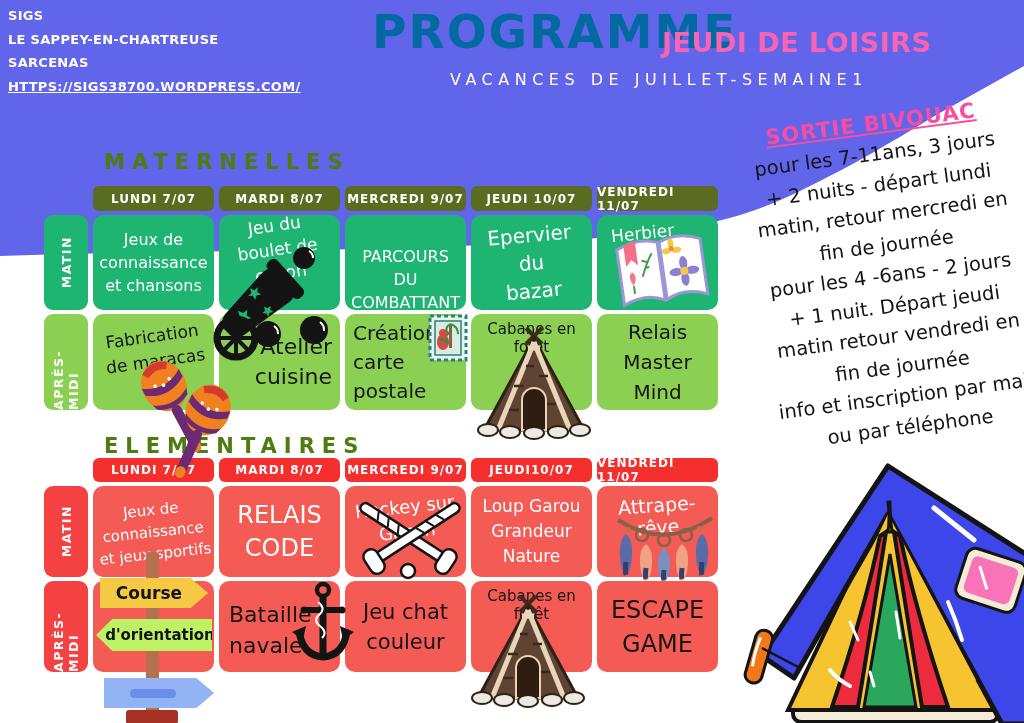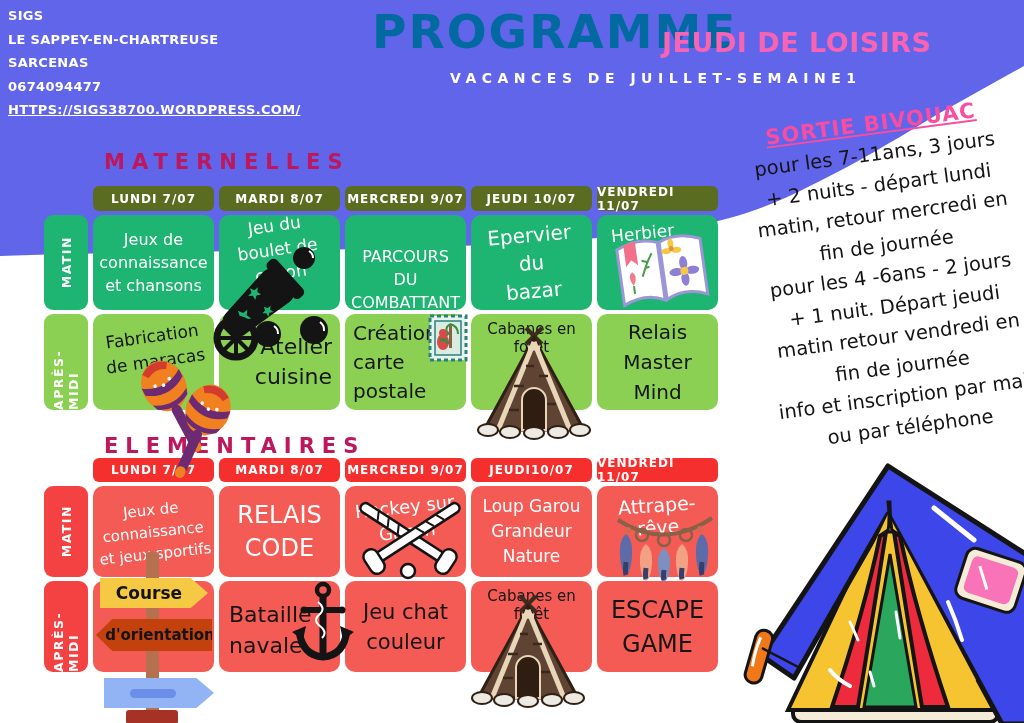--- a/index.html
+++ b/index.html
@@ -6,27 +6,27 @@
   #page{position:relative;width:1024px;height:723px;background:#ffffff;overflow:hidden;
         font-family:"DejaVu Sans",sans-serif;}
   #page *{box-sizing:border-box;}
   .abs{position:absolute;}
   
   #blob-svg{position:absolute;left:0;top:0;z-index:0;}
   .contact{left:8px;top:4px;z-index:3;color:#fff;font-weight:bold;font-size:13px;line-height:23.5px;letter-spacing:.3px;}
   .contact .site{text-decoration:underline;color:#fff;display:block;}
   .title-main{left:372px;top:4px;z-index:3;color:#0369a1;font-size:47px;font-weight:bold;letter-spacing:2px;}
   .title-sub{left:662px;top:27px;z-index:3;color:#f863b4;font-size:27px;font-weight:800;letter-spacing:.5px;}
-  .title-week{left:450px;top:70px;z-index:3;color:#fff;font-size:14px;font-weight:bold;letter-spacing:5.5px;}
+  .title-week{left:450px;top:70px;z-index:3;color:#fff;font-size:16px;font-weight:normal;letter-spacing:5.5px;}
   
   .bivouac{left:716px;top:112px;width:306px;z-index:3;transform:rotate(-7.5deg);transform-origin:50% 0;text-align:center;}
   .bivouac-title{color:#f84da0;font-size:21px;font-weight:bold;text-decoration:underline;letter-spacing:1px;margin-bottom:4px;}
   .bivouac-line{color:#141414;font-size:19.5px;line-height:30.5px;font-weight:500;white-space:nowrap;}
   
-  .sec-title{z-index:3;color:#be185d;font-size:21px;font-weight:bold;letter-spacing:7px;}
+  .sec-title{z-index:3;color:#4d7c0f;font-size:21px;font-weight:bold;letter-spacing:7px;}
   #mat-title{left:104px;top:150px;}
   #ele-title{left:104px;top:434px;}
   
   .sched{position:absolute;display:grid;grid-template-columns:44px repeat(5,121px);column-gap:5px;row-gap:4px;z-index:2;}
   #mat{left:44px;top:186px;grid-template-rows:25px 95px 96px;}
   #ele{left:44px;top:458px;grid-template-rows:24px 91px 91px;}
   .day{border-radius:6px;display:flex;align-items:center;justify-content:center;color:#fff;
        font-size:12px;font-weight:bold;letter-spacing:1px;}
   #mat .day{background:#5a6c20;}
   #ele .day{background:#f52e2e;}
@@ -70,41 +70,40 @@
   .e24{align-items:flex-start;}
   .e24 .ct{font-size:15px;font-weight:500;margin-top:2px;}
   .e25 .ct{font-size:24px;line-height:34px;}
   
   .icon{position:absolute;z-index:4;pointer-events:none;}
   
   .post{left:146px;top:552px;width:13px;height:163px;background:#b5714f;border-radius:3px;z-index:3;}
   .sign{z-index:4;display:flex;align-items:center;justify-content:center;color:#141414;font-weight:600;}
   .sign-yellow{left:100px;top:578px;width:108px;height:30px;background:#f6c945;
     clip-path:polygon(0 0,84% 0,100% 50%,84% 100%,0 100%);font-size:17px;padding-right:10px;}
-  .sign-green{left:96px;top:619px;width:116px;height:32px;background:#c2410c;
+  .sign-green{left:96px;top:619px;width:116px;height:32px;background:#bef264;
     clip-path:polygon(14% 0,100% 0,100% 100%,14% 100%,0 50%);font-size:15px;padding-left:12px;text-align:right;}
   .sign-blue{left:104px;top:678px;width:110px;height:30px;background:#92b4f4;
     clip-path:polygon(0 0,84% 0,100% 50%,84% 100%,0 100%);}
   .sign-blue .dash{width:46px;height:9px;border-radius:5px;background:#6b8fe8;margin-right:12px;}
   .post-base{left:126px;top:710px;width:52px;height:14px;background:#a63226;border-radius:3px;z-index:3;}
 </style>
 </head>
 <body>
 
 <div id="page">
 
   <svg id="blob-svg" width="1024" height="723" viewBox="0 0 1024 723">
     <path d="M0,0 H1024 V66 L938,114 C898,138 858,163 798,192 C738,221 686,230 610,237 C470,249 300,250 170,252 C110,253 50,254 0,256 Z" fill="#6165ea"></path>
   </svg>
 
   <div class="abs contact">
     <div>SIGS</div>
     <div>LE SAPPEY-EN-CHARTREUSE</div>
     <div>SARCENAS</div>
-    <div>0674094477</div>
     <a class="site" href="#">HTTPS://SIGS38700.WORDPRESS.COM/</a>
   </div>
 
   <div class="abs title-main">PROGRAMME</div>
   <div class="abs title-sub">JEUDI DE LOISIRS</div>
   <div class="abs title-week">VACANCES DE JUILLET-SEMAINE1</div>
 
   <div class="abs bivouac">
     <div class="bivouac-title">SORTIE BIVOUAC</div>
     <div class="bivouac-line">pour les 7-11ans, 3 jours</div>

